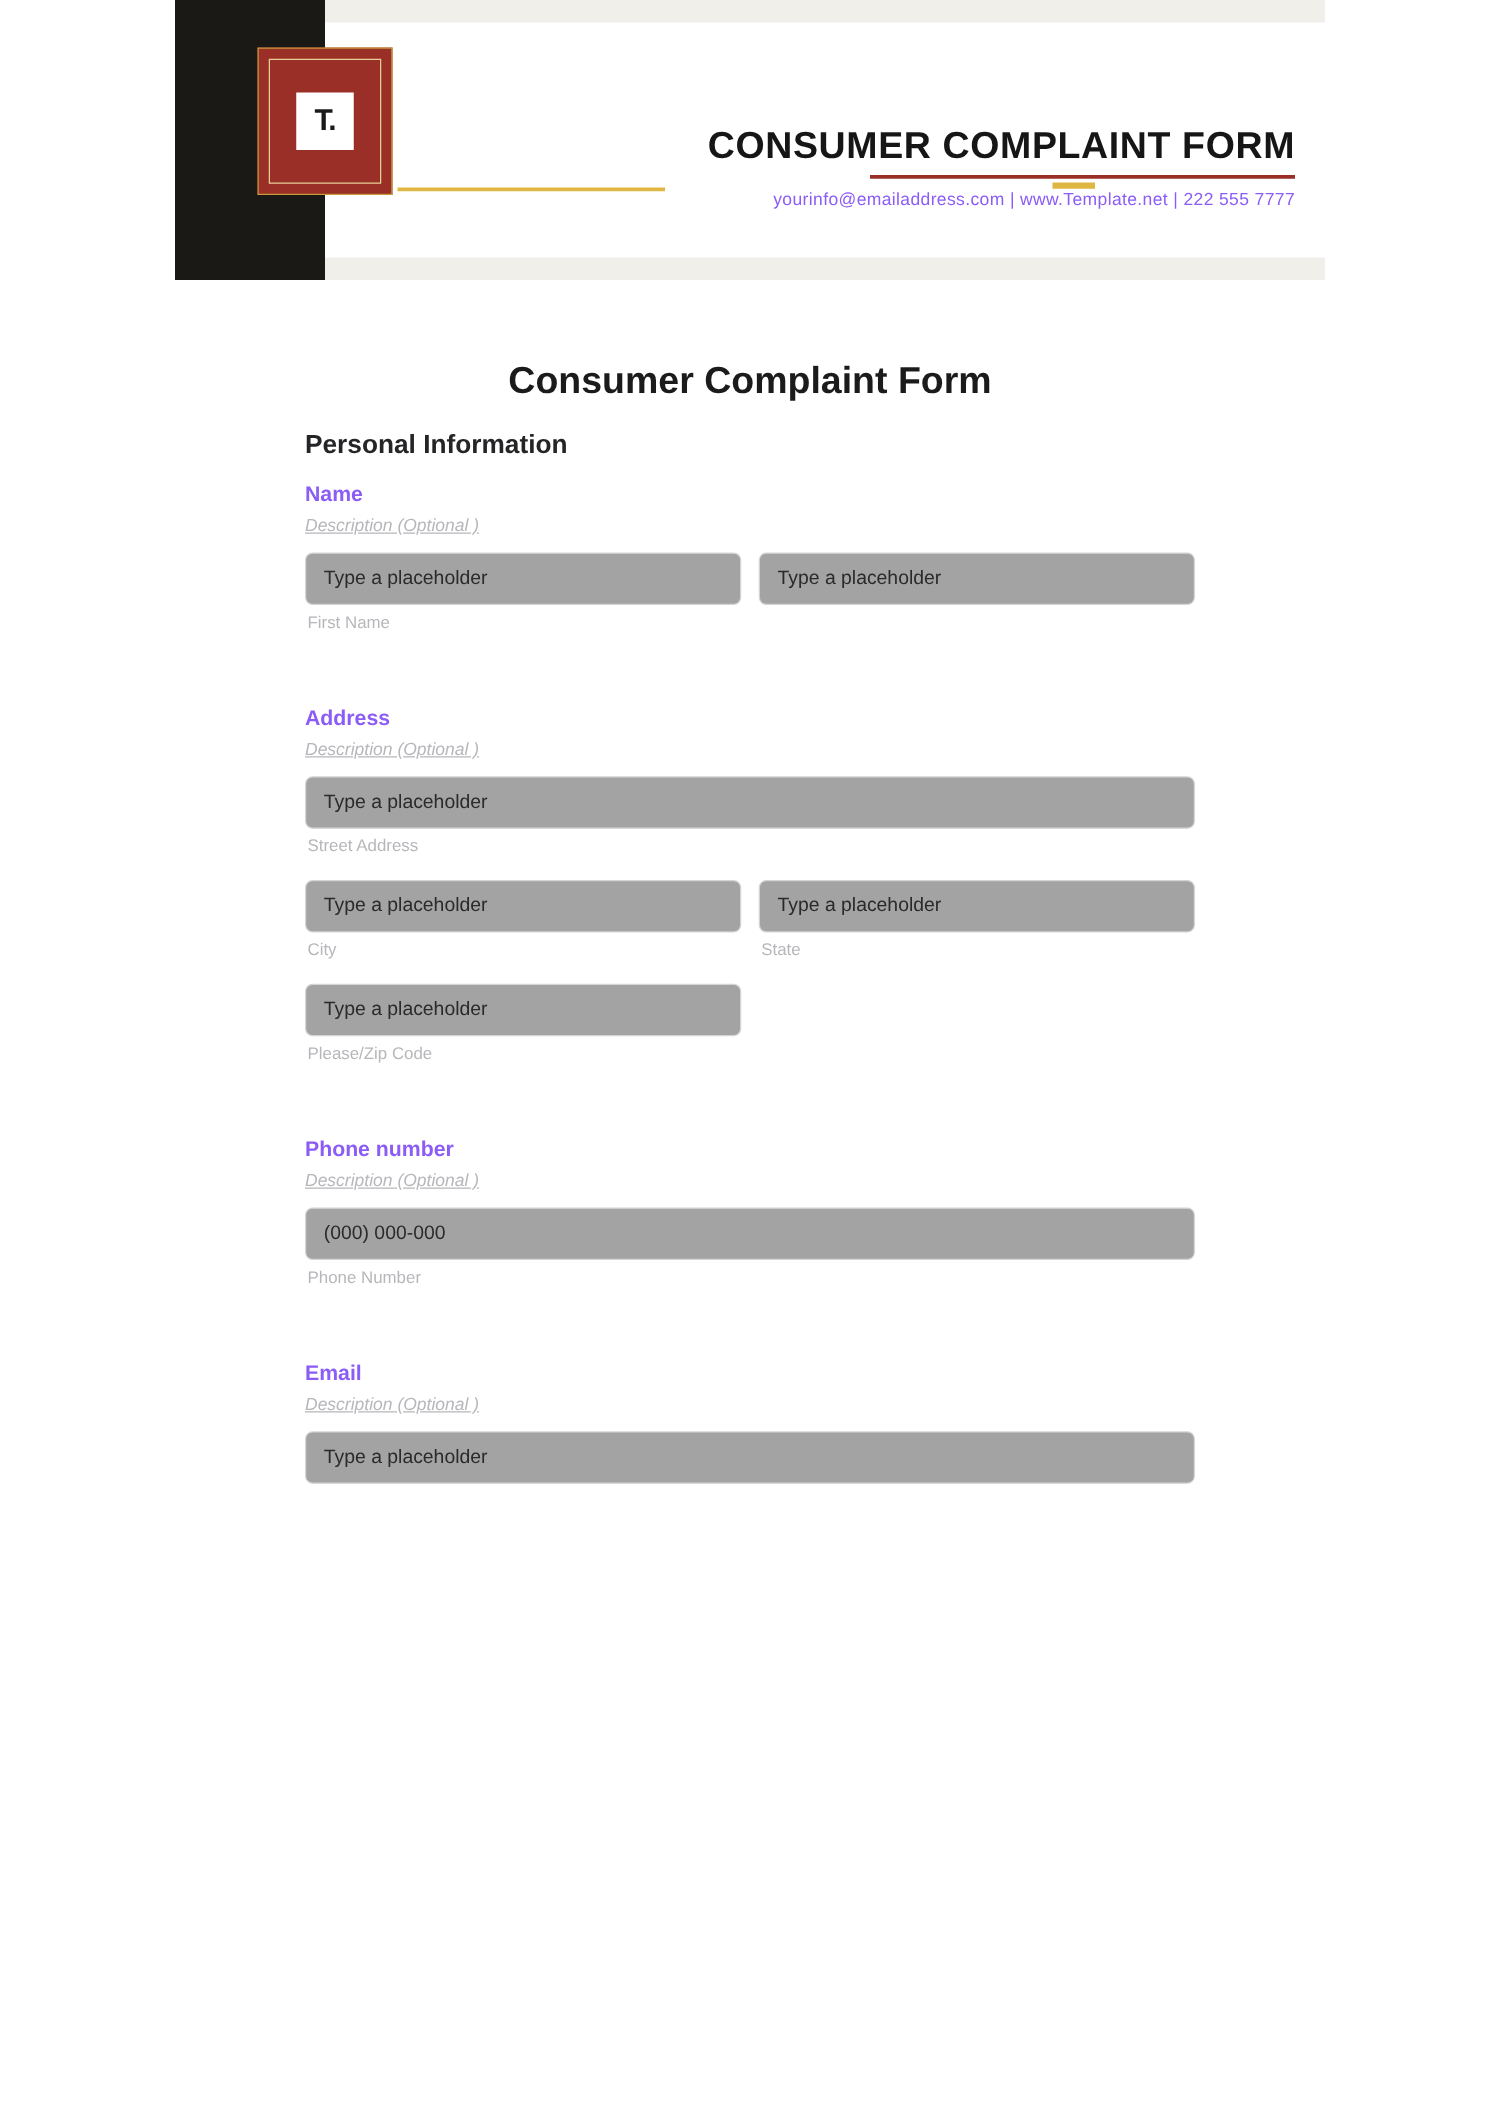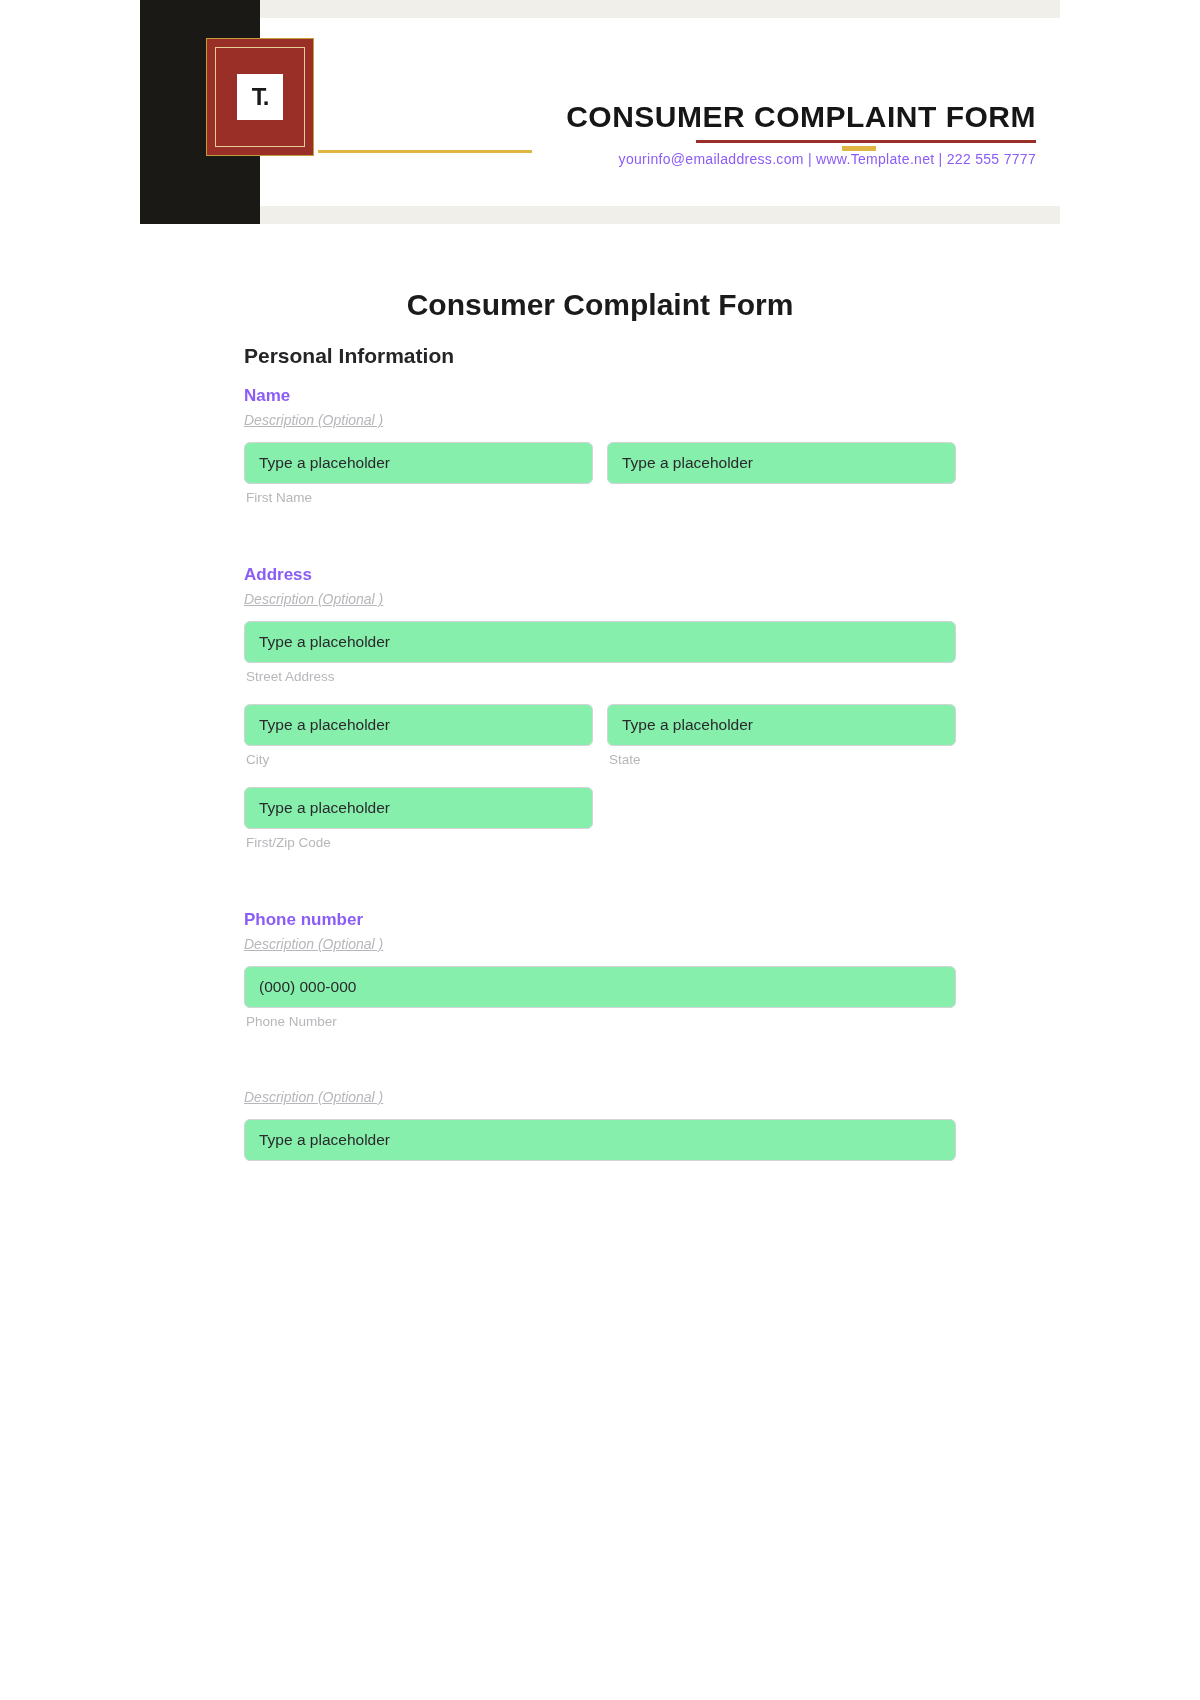--- a/index.html
+++ b/index.html
@@ -35,21 +35,21 @@
   .form-intro { text-align: center; font-size: 16.5px; color: #3f3f41; line-height: 1.9; max-width: 700px; margin: 0 auto 46px auto; }
   .section-title { font-size: 21px; font-weight: 700; color: #252527; margin-bottom: 18px; }
 
   .field-group { margin-bottom: 46px; }
   .field-label { font-size: 17px; font-weight: 700; color: #8b5cf6; margin-bottom: 6px; }
   .field-desc { font-size: 14px; color: #b7b7bb; font-style: italic; margin-bottom: 14px; text-decoration: underline; }
   .row { display: flex; gap: 14px; margin-bottom: 6px; }
   .col { flex: 1; }
   .input {
     width: 100%; height: 42px; border: 1px solid #d4d4d8; border-radius: 6px;
-    padding: 0 14px; font-size: 15.5px; color: #2a2a2c; background: #86efac;
+    padding: 0 14px; font-size: 15.5px; color: #2a2a2c; background: #a3a3a3;
     font-family: inherit; outline: none;
   }
   .input::placeholder { color: #2a2a2c; opacity: 1; }
   .sublabel { font-size: 13.5px; color: #b7b7bb; padding: 6px 0 14px 2px; }
 </style>
 </head>
 <body>
 
 <div class="page">
 
@@ -106,37 +106,38 @@
           <div class="sublabel">City</div>
         </div>
         <div class="col">
           <input class="input" placeholder="Type a placeholder" style="">
           <div class="sublabel">State</div>
         </div>
       </div>
       <div class="row">
         <div class="col" style="max-width: calc(50% - 7px);">
           <input class="input" placeholder="Type a placeholder" style="">
-          <div class="sublabel">First/Zip Code</div>
+          <div class="sublabel">Please/Zip Code</div>
         </div>
       </div>
     </div>
 
     <div class="field-group">
       <div class="field-label">Phone number</div>
       <div class="field-desc">Description  (Optional )</div>
       <div class="row">
         <div class="col">
           <input class="input" placeholder="(000) 000-000" style="">
           <div class="sublabel">Phone Number</div>
         </div>
       </div>
     </div>
 
     <div class="field-group">
+      <div class="field-label">Email</div>
       <div class="field-desc">Description  (Optional )</div>
       <div class="row">
         <div class="col">
           <input class="input" placeholder="Type a placeholder" style="">
         </div>
       </div>
     </div>
 
   </div>
 </div>

